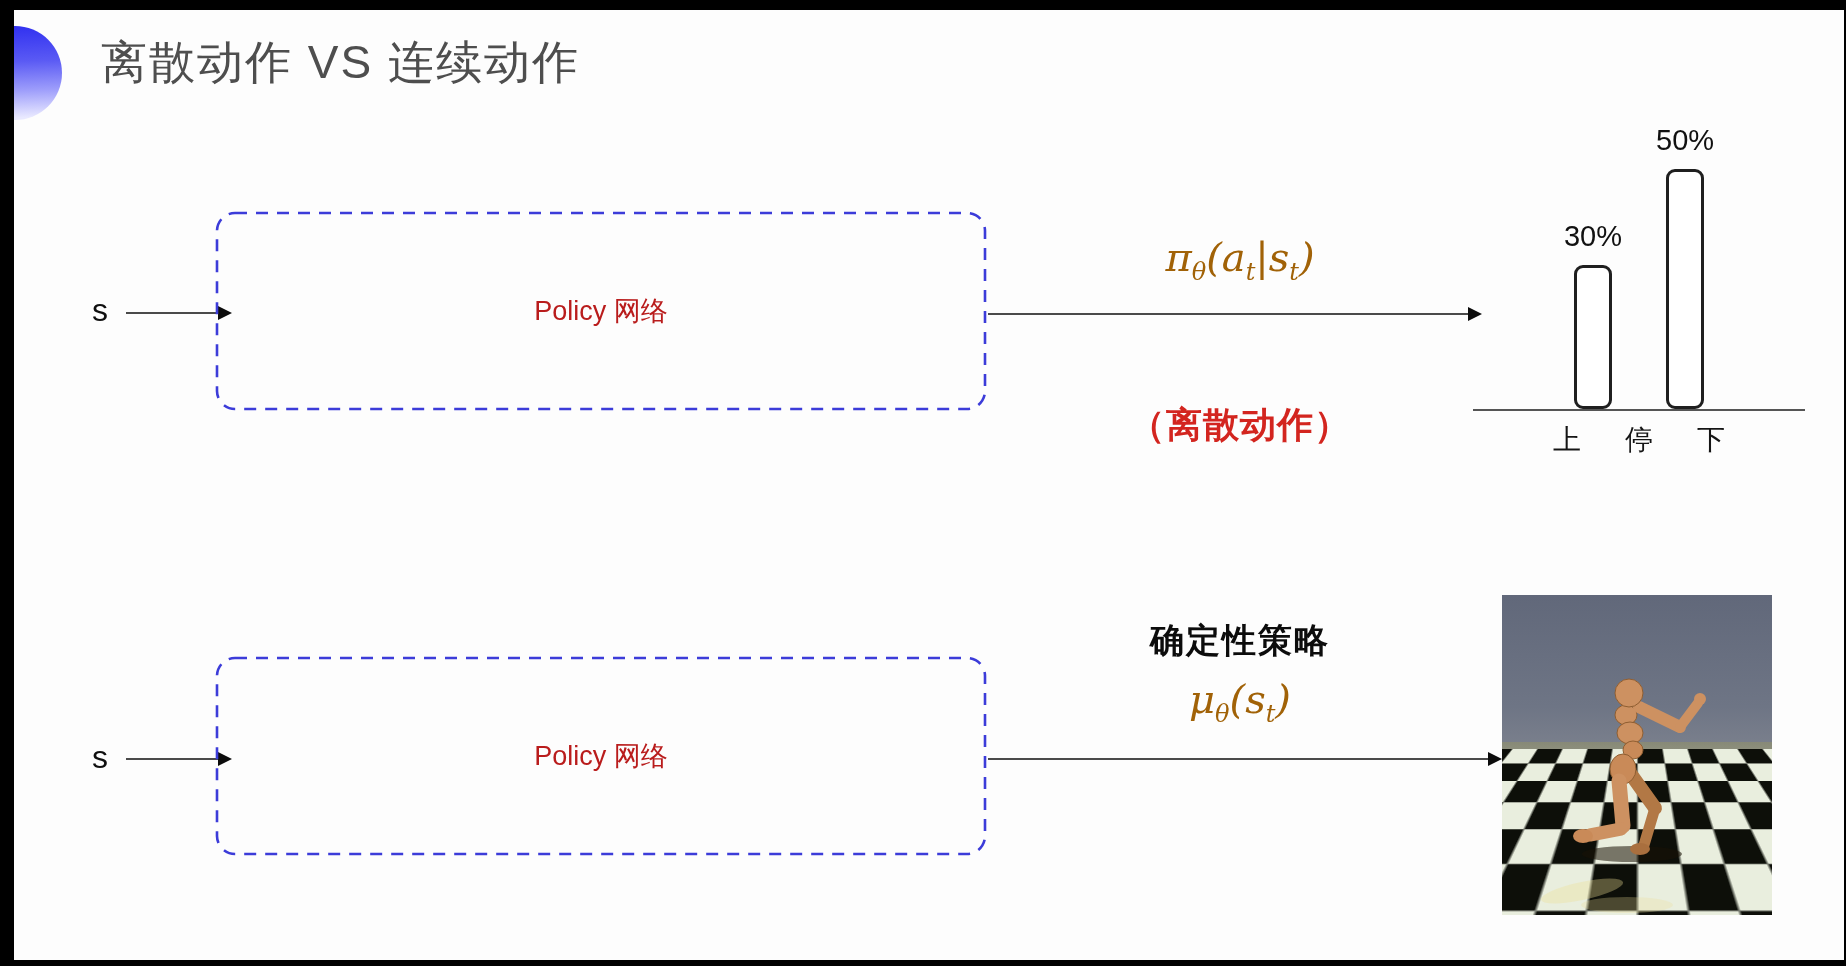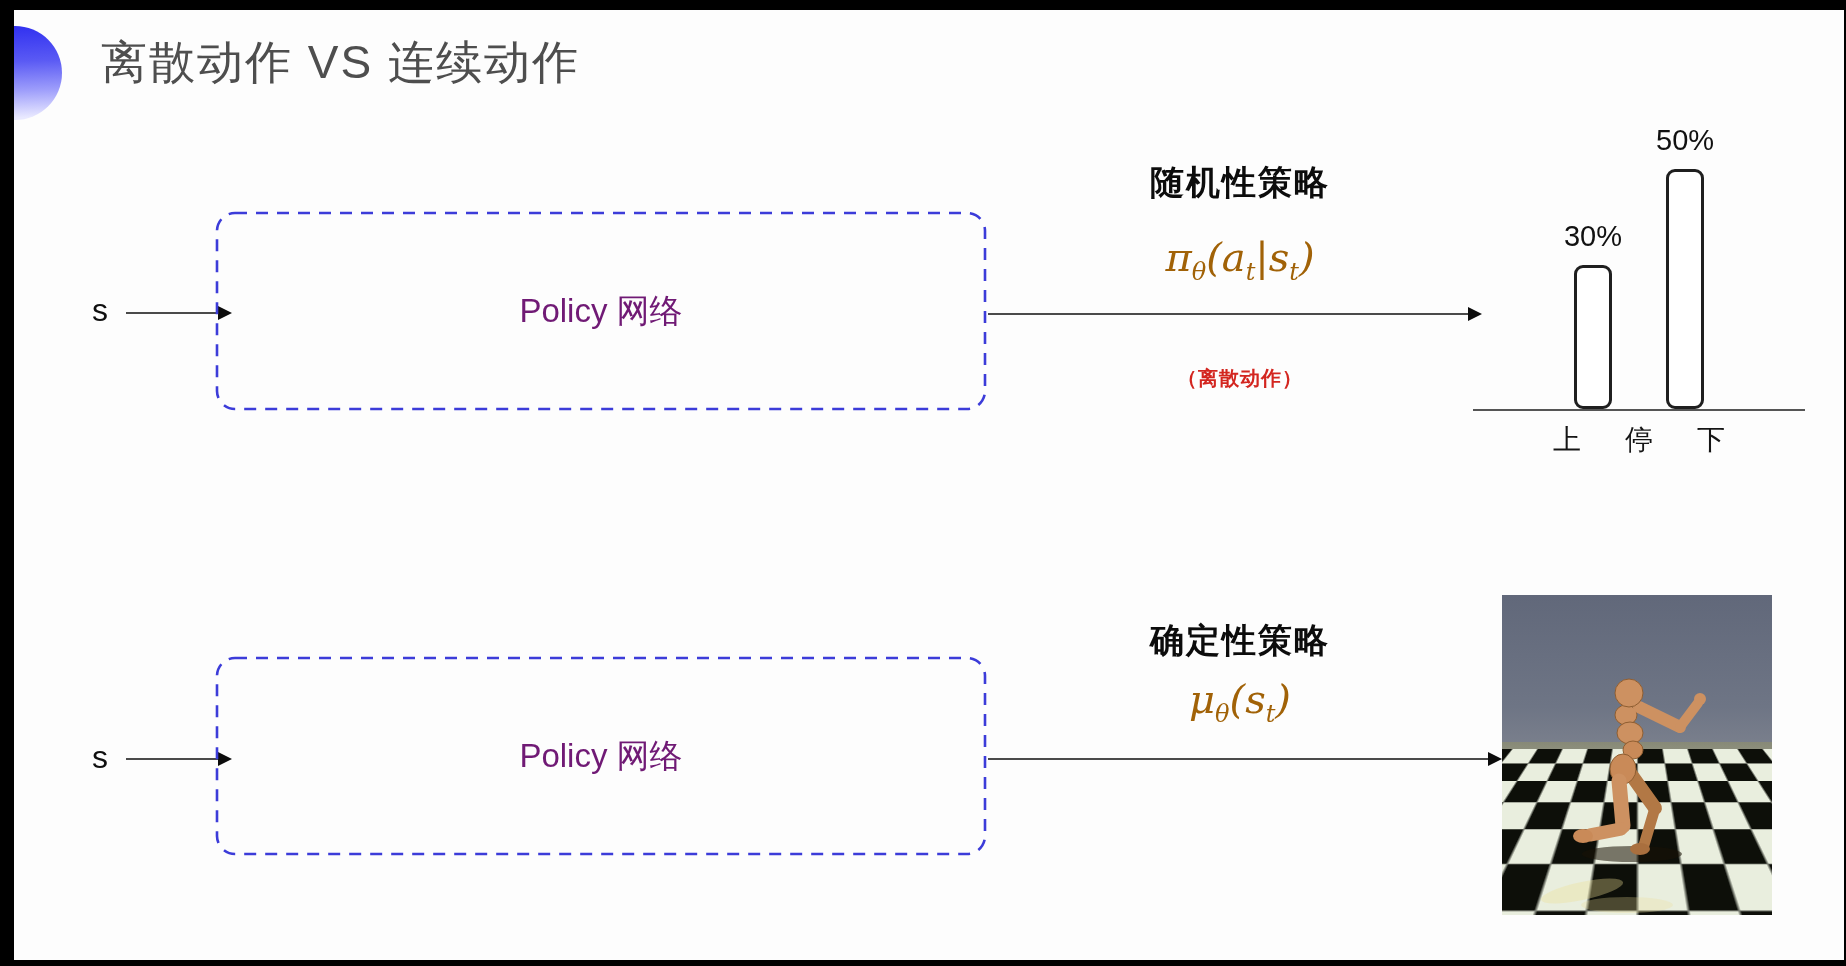--- a/index.html
+++ b/index.html
@@ -9,30 +9,30 @@
 
   
   .bullet{position:absolute;left:-46px;top:16px;width:94px;height:94px;border-radius:50%;
           background:linear-gradient(178deg,#2f2ff0 0%,#5a5af4 38%,#9d9dfb 68%,#e9e9ff 96%);}
   .title{position:absolute;left:62px;top:22px;font-size:46px;color:#4e4e4e;font-weight:500;letter-spacing:2px;margin-left:25px;}
 
   
   .pbox{position:absolute;width:772px;height:200px;}
   .pbox svg{position:absolute;inset:0;}
   .pbox .lbl{position:absolute;inset:0;display:flex;align-items:center;justify-content:center;
-             font-size:33px;color:#701a75;}
+             font-size:27px;color:#b91c1c;}
 
   .s-label{position:absolute;font-size:32px;color:#0f0f0f;font-weight:500;}
   .arrow{position:absolute;}
 
   .policy-type{position:absolute;width:320px;text-align:center;font-size:34px;color:#0c0c0c;font-weight:600;letter-spacing:2px;}
   .formula{position:absolute;width:320px;text-align:center;font-size:40px;color:#a16207;
            font-family:"DejaVu Serif","Liberation Serif",serif;font-style:italic;}
   .formula sub{font-size:24px;font-style:italic;}
-  .action-note{position:absolute;width:320px;text-align:center;font-size:20px;font-weight:600;color:#d3251f;letter-spacing:1px;}
+  .action-note{position:absolute;width:320px;text-align:center;font-size:36px;font-weight:600;color:#d3251f;letter-spacing:1px;margin-top:36px;}
 
   
   .chart{position:absolute;left:1459px;top:88px;width:332px;}
   .chart .bars{display:flex;justify-content:center;align-items:flex-end;gap:34px;height:311px;}
   .bar-col{display:flex;flex-direction:column;align-items:center;justify-content:flex-end;}
   .bar-val{font-size:29px;color:#111;margin-bottom:12px;font-weight:500;}
   .bar{width:38px;background:#fff;border:3px solid #1f1f1f;border-radius:9px;box-sizing:border-box;}
   .chart .axis{height:0;border-top:2px solid #555;width:100%;}
   .chart .cats{display:flex;justify-content:center;gap:34px;margin-top:10px;}
   .cat{width:38px;text-align:center;font-size:28px;color:#151515;font-weight:500;}
@@ -69,21 +69,20 @@
       <rect x="2" y="2" width="768" height="196" rx="18" fill="none" stroke="#3c3cd9" stroke-width="2.6" stroke-dasharray="12 9"></rect>
     </svg>
     <div class="lbl">Policy 网络</div>
   </div>
 
   <svg class="arrow" style="left:974px;top:295px;" width="496" height="18">
     <line x1="0" y1="9" x2="481" y2="9" stroke="#4a4a4a" stroke-width="2"></line>
     <polygon points="480,2 494,9 480,16" fill="#0c0c0c"></polygon>
   </svg>
 
-  <div class="policy-type" style="left:1066px;top:150px;">随机性策略</div>
   <div class="formula" style="left:1066px;top:224px;"><span>π</span><sub>θ</sub><span>(</span><span>a</span><sub>t</sub><span>|</span><span>s</span><sub>t</sub><span>)</span></div>
   <div class="action-note" style="left:1066px;top:355px;">（离散动作）</div>
 
   <div class="chart">
     <div class="bars" id="chart-bars">
           <div class="bar-col">
             <div class="bar-val">30%</div>
             <div class="bar" style="height: 144px; background: rgb(255, 255, 255); border-color: rgb(31, 31, 31);"></div>
           </div>
           <div class="bar-col">

